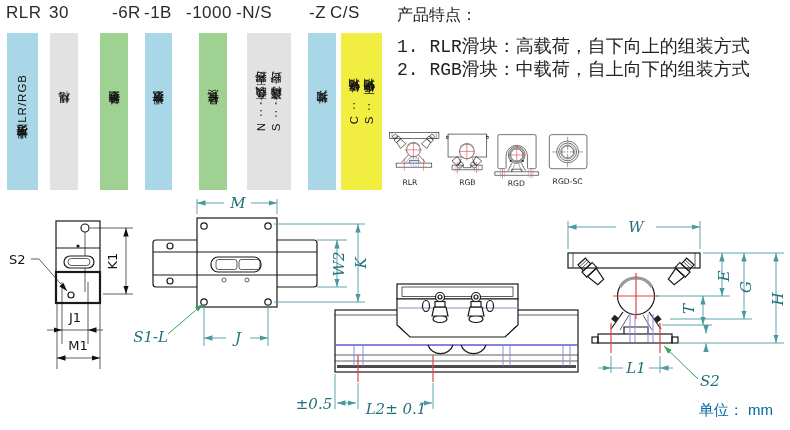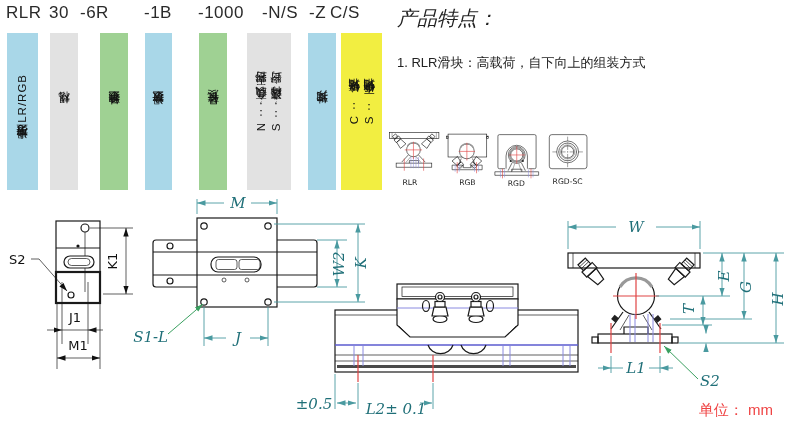--- a/index.html
+++ b/index.html
@@ -12,25 +12,25 @@
   .c-blue   { background:#a9d7e8; }
   .c-gray   { background:#e2e2e2; }
   .c-green  { background:#9fd193; }
   .c-yellow { background:#f2ee41; }
   .vtext { writing-mode:vertical-rl; text-orientation:mixed; transform:rotate(180deg);
            font-size:11.5px; line-height:15px; color:#111; white-space:nowrap; letter-spacing:1px; }
   .vtext span { display:block; }
 
   
   .features { position:absolute; left:397px; top:5px; color:#222; }
-  .feat-title { font-size:20px; margin-bottom:19px;font-style:italic; }
-  .feat-item  { font-size:13px; line-height:23px; }
+  .feat-title { font-size:16px; margin-bottom:10px; }
+  .feat-item  { font-size:18px; line-height:23px;font-family:Liberation Mono, monospace; }
 
   .unit { position:absolute; left:613px; top:401px; width:160px; text-align:right;
-          font-size:15px; color:#ef4444; }
+          font-size:15px; color:#0369a1; }
 
   svg { position:absolute; }
   .ln  { stroke:#1a1a1a; stroke-width:1.2; fill:none; }
   .lnw { stroke:#1a1a1a; stroke-width:1.2; fill:#fff; }
   .lnt { stroke:#1a1a1a; stroke-width:0.7; fill:none; }
   .lnb { stroke:#1a1a1a; stroke-width:2.2; fill:none; }
   .dim { stroke:#4a9aa0; stroke-width:0.9; fill:none; }
   .red { stroke:#e04444; stroke-width:1.2; fill:none; }
   .blu { stroke:#8a8ae0; stroke-width:1; fill:none; }
   .blu2{ stroke:#5b5bcf; stroke-width:1.6; fill:none; }
@@ -42,24 +42,24 @@
   .plbl { font:15px "DejaVu Sans", sans-serif; fill:#222; }
 </style>
 </head>
 <body>
 
 <div id="canvas">
 
   <div>
     <span class="code" style="left:6px">RLR</span>
     <span class="code" style="left:49px">30</span>
-    <span class="code" style="left:80px">-6R</span>
+    <span class="code" style="left:112px">-6R</span>
     <span class="code" style="left:144px">-1B</span>
-    <span class="code" style="left:198px">-1000</span>
-    <span class="code" style="left:262px">-N/S</span>
+    <span class="code" style="left:186px">-1000</span>
+    <span class="code" style="left:236px">-N/S</span>
     <span class="code" style="left:309px">-Z</span>
     <span class="code" style="left:330px">C/S</span>
 
     <div class="bar c-blue" style="left:7px;width:31px">
       <div class="vtext">
           <span>滑块类型：RLR/RGB</span>
         </div>
     </div>
     <div class="bar c-gray" style="left:50px;width:28px">
       <div class="vtext">
@@ -96,20 +96,21 @@
       <div class="vtext">
         <span>C：镀铬光轴</span>
         <span>S：不锈钢光轴</span>
       </div>
     </div>
   </div>
 
   <div class="features">
     <div class="feat-title">产品特点：</div>
     <div class="feat-item">1. RLR滑块：高载荷，自下向上的组装方式</div>
+    <div class="feat-item">2. RGB滑块：中载荷，自上向下的组装方式</div>
   </div>
 
   <svg style="left:388px;top:98px" width="402" height="118" viewBox="388 98 790 118">
     <defs>
       <marker id="aG" viewBox="0 0 9 7" refX="8.5" refY="3.5" markerWidth="9" markerHeight="7" orient="auto-start-reverse" markerUnits="userSpaceOnUse">
         <path d="M0,0.8 L8.5,3.5 L0,6.2 Z" fill="#3aa060"></path>
       </marker>
     </defs>
 
     <g>

